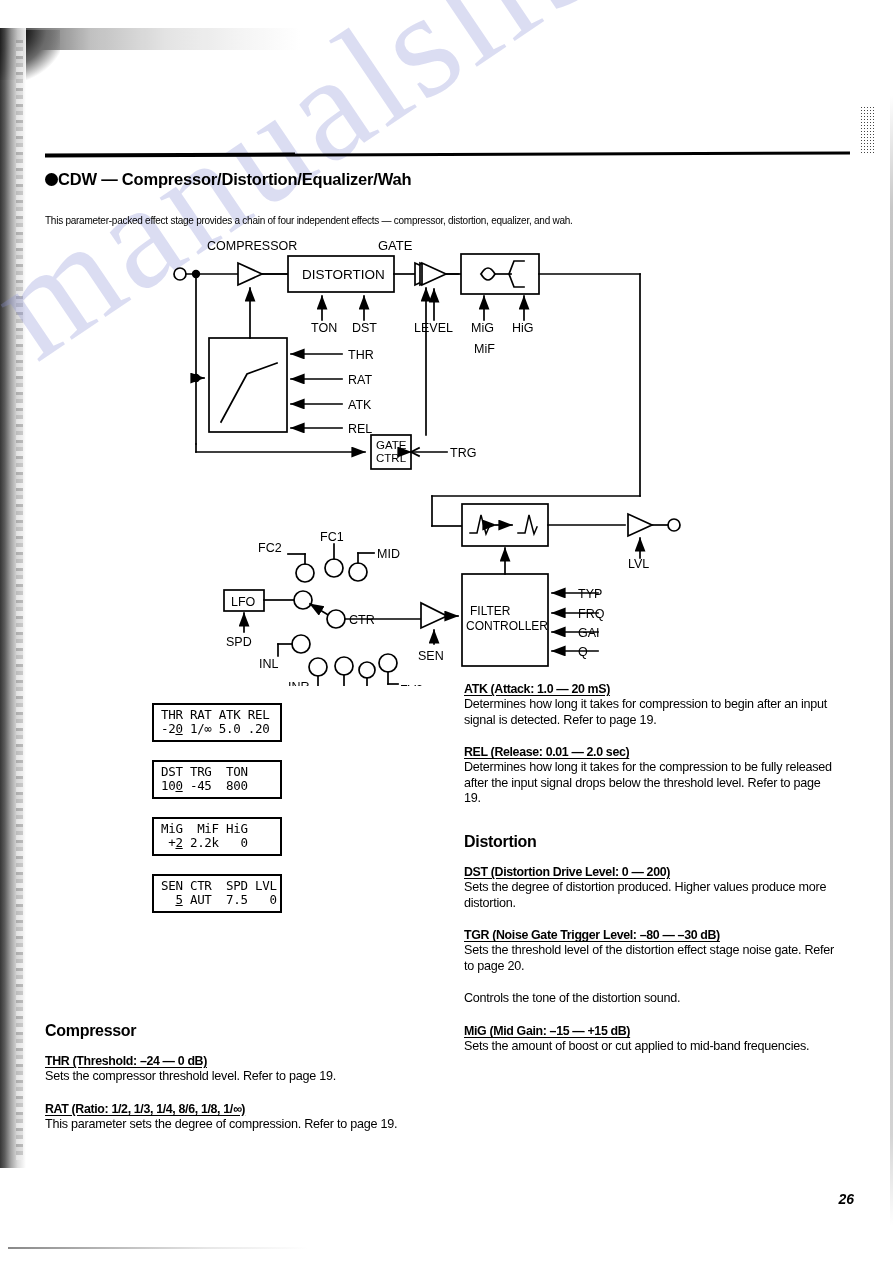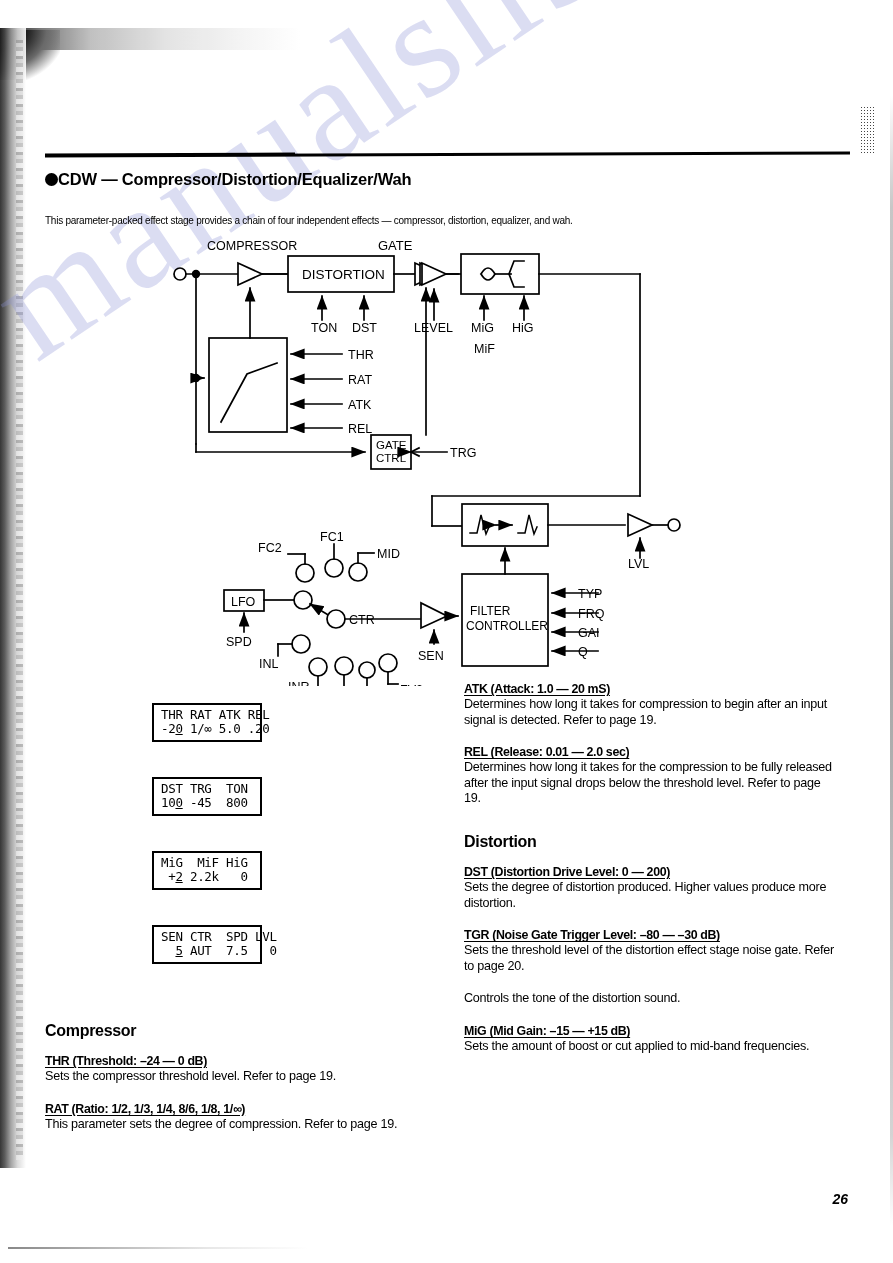--- a/index.html
+++ b/index.html
@@ -73,22 +73,22 @@
     font-size:10px;line-height:1.3;letter-spacing:-.25px;white-space:nowrap;
   }
 
   
   .diagram{position:absolute;left:0;top:236px;width:893px;height:450px;}
   .diagram svg{display:block;}
 
   
   .lcds{position:absolute;left:152px;top:703px;}
   .lcd{
-    width:110px;border:2px solid #000;background:#fff;
-    padding:3px 6px 4px 7px;margin-bottom:35px;box-sizing:border-box;
+    width:130px;border:2px solid #000;background:#fff;
+    padding:3px 6px 4px 7px;margin-bottom:18px;box-sizing:border-box;
     font-family:"DejaVu Sans Mono","Liberation Mono",monospace;
     font-size:12.5px;line-height:1.12;white-space:pre;letter-spacing:-.3px;
   }
   .lcd u{text-decoration:underline;text-underline-offset:1px;}
 
   
   .colL{position:absolute;left:45px;top:1022px;width:360px;}
   .colR{position:absolute;left:464px;top:682px;width:375px;}
   h2.blk{
     font-size:16px;font-weight:bold;margin:0 0 14px 0;letter-spacing:-.3px;
@@ -96,21 +96,21 @@
   h2.blk.sp{margin-top:26px;}
   .param{margin:0 0 17px 0;}
   .param .ttl{
     font-size:12.4px;font-weight:bold;text-decoration:underline;
     text-underline-offset:2px;letter-spacing:-.35px;margin-bottom:1px;
     white-space:nowrap;
   }
   .param .txt{font-size:12.6px;line-height:1.24;letter-spacing:-.25px;}
 
   .pageno{
-    position:absolute;right:45px;bottom:56px;
+    position:absolute;right:39px;bottom:56px;
     font-size:14px;font-weight:bold;font-style:italic;
   }
 </style>
 </head>
 <body>
 
 <div class="page">
 
   <div class="gutter-top"></div>
   <div class="corner-blob"></div>

